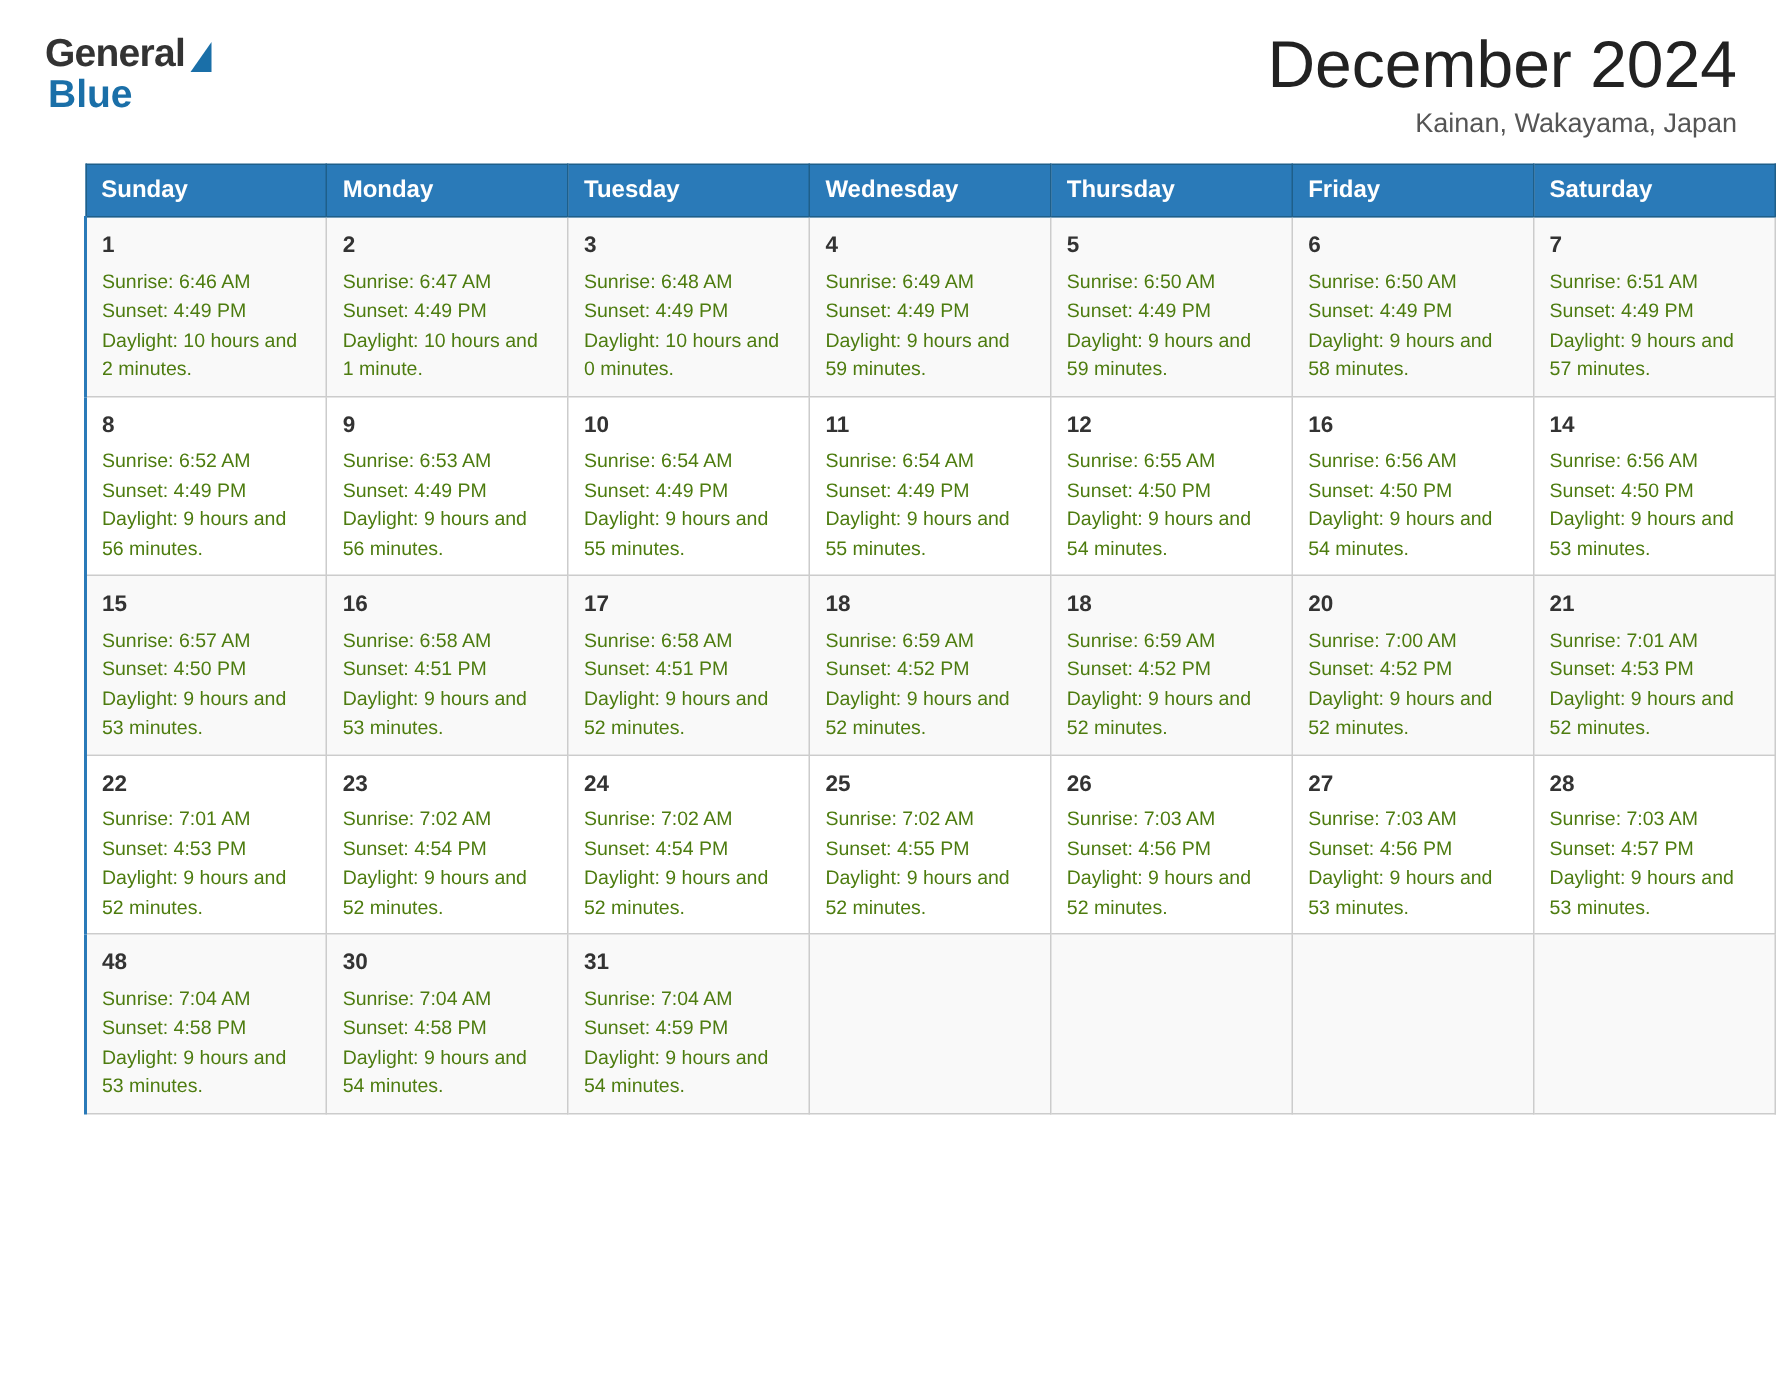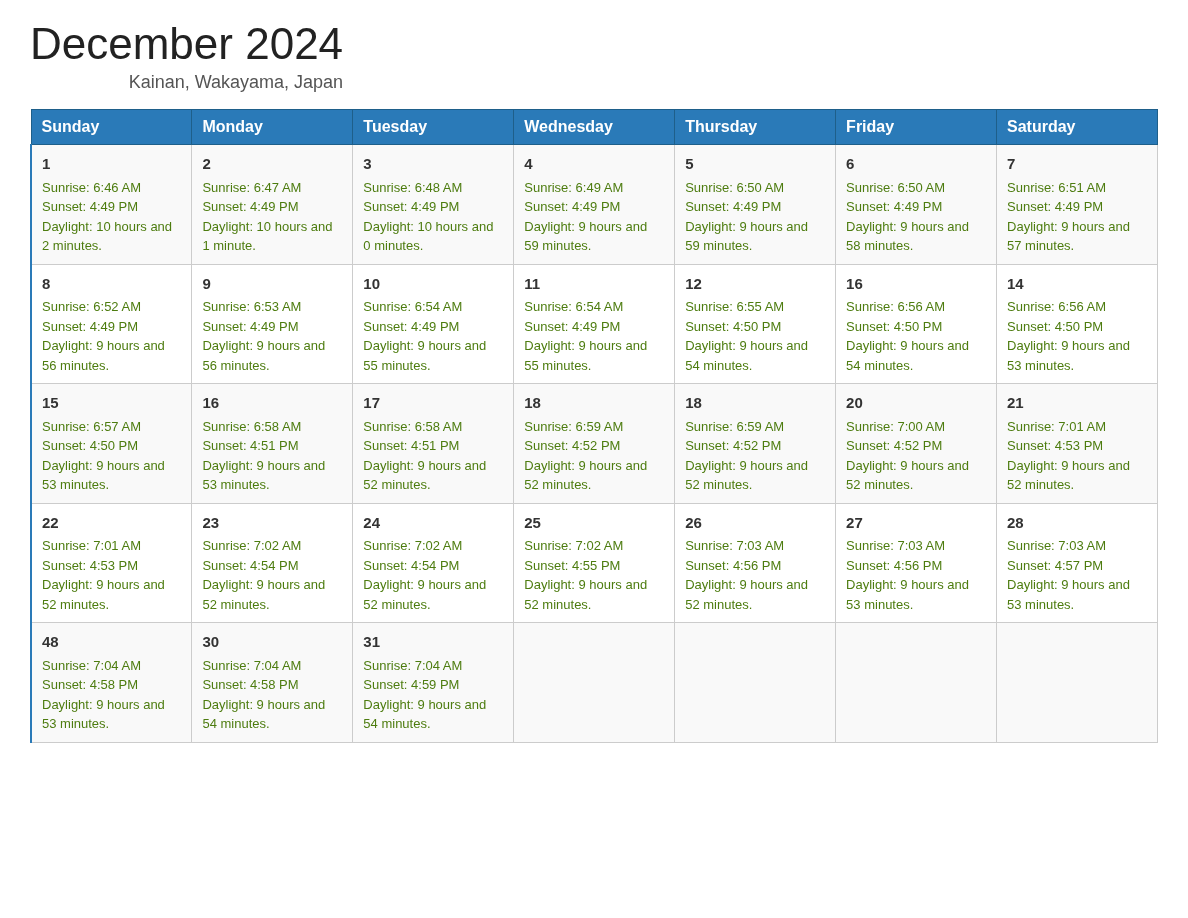--- a/index.html
+++ b/index.html
@@ -58,20 +58,21 @@
     }
     .location {
       font-size: 18px;
       color: #555;
       margin-top: 4px;
     }
     table {
       width: 100%;
       border-collapse: collapse;
       table-layout: fixed;
+      margin-left: 26px;
     }
     thead tr th {
       background-color: #2a7ab8;
       color: #fff;
       font-size: 16px;
       font-weight: bold;
       padding: 8px 10px;
       text-align: left;
       border: 1px solid #1e5f8a;
     }
@@ -104,20 +105,27 @@
       border-left: 2px solid #2a7ab8;
     }
     .last-row td {
       height: 100px;
     }
   </style>
 </head>
 <body>
 
 <div class="header">
+  <div class="logo">
+    <div class="logo-top">
+      <span class="logo-general">General</span>
+      <div class="logo-triangle"></div>
+    </div>
+    <span class="logo-blue">Blue</span>
+  </div>
   <div class="title-section">
     <div class="month-title">December 2024</div>
     <div class="location">Kainan, Wakayama, Japan</div>
   </div>
 </div>
 
 <table>
   <thead>
     <tr>
     <th>Sunday</th>

